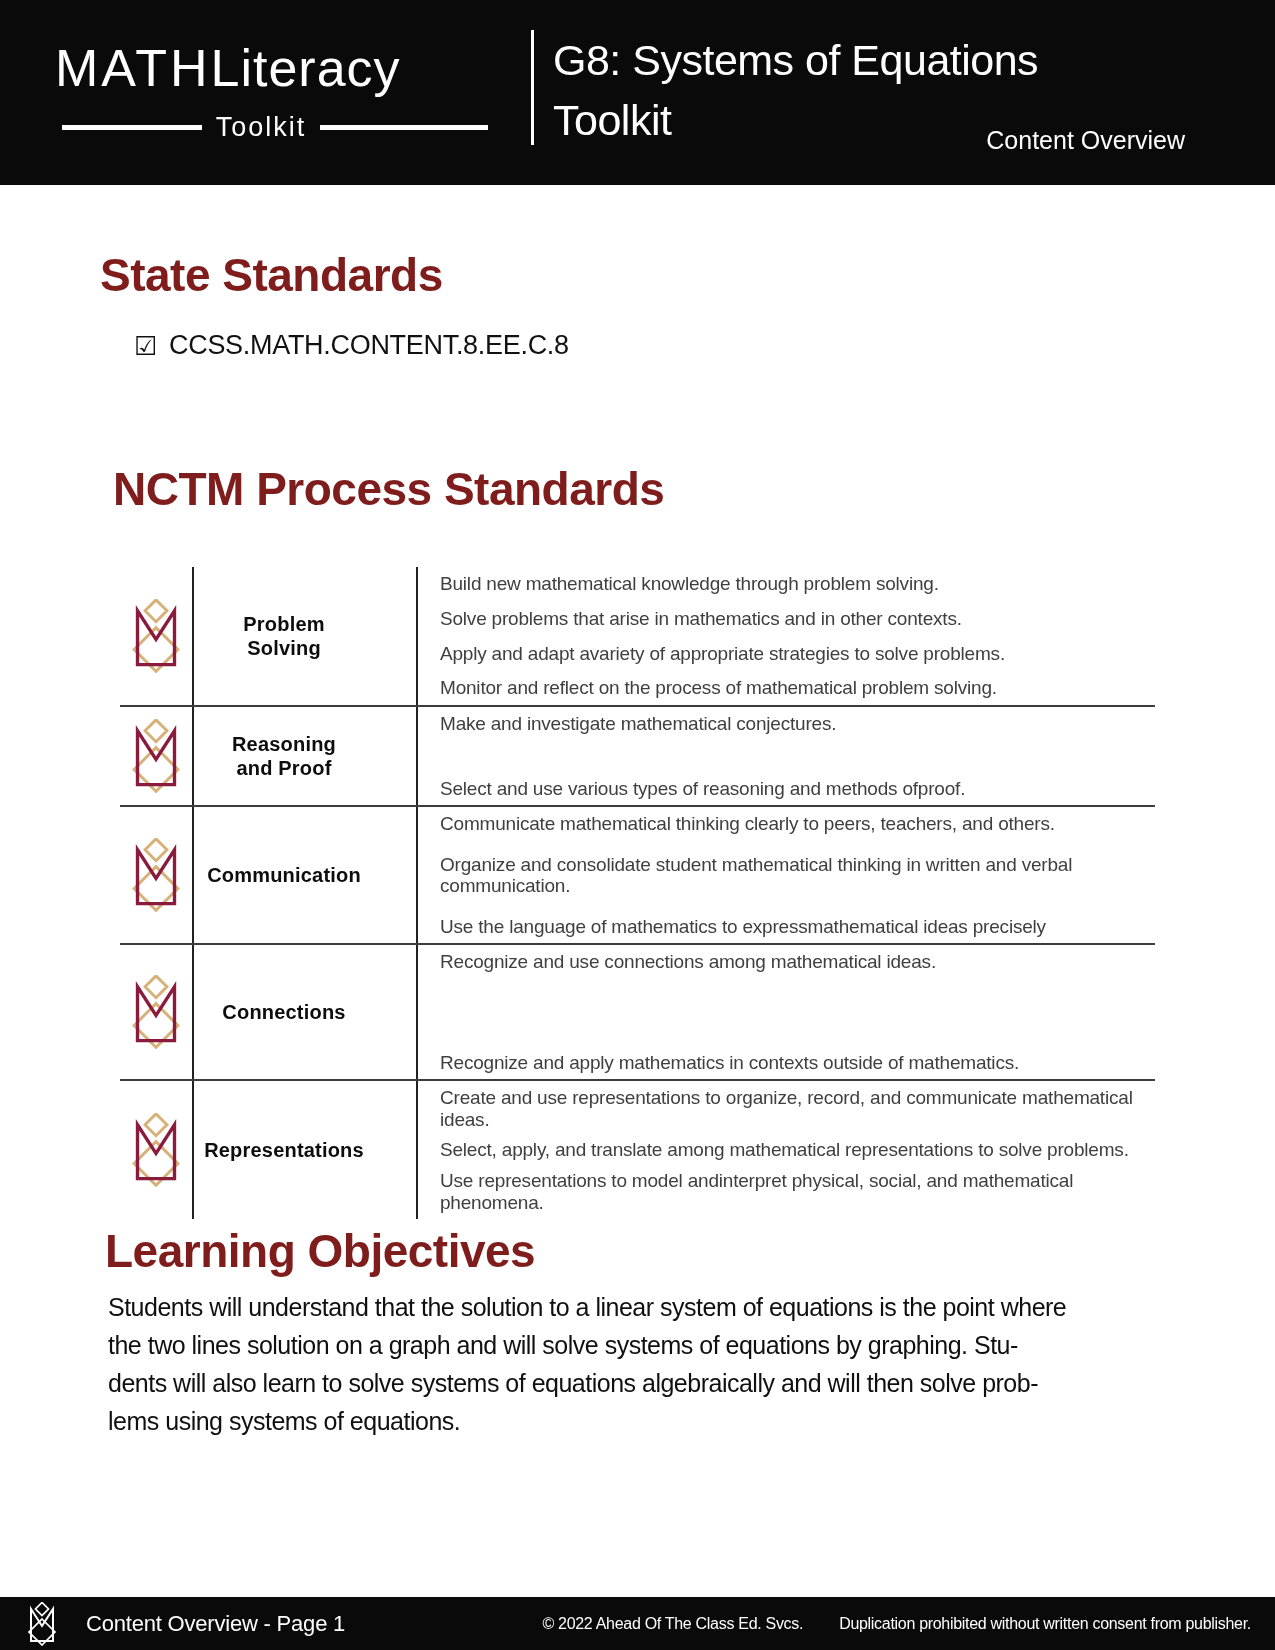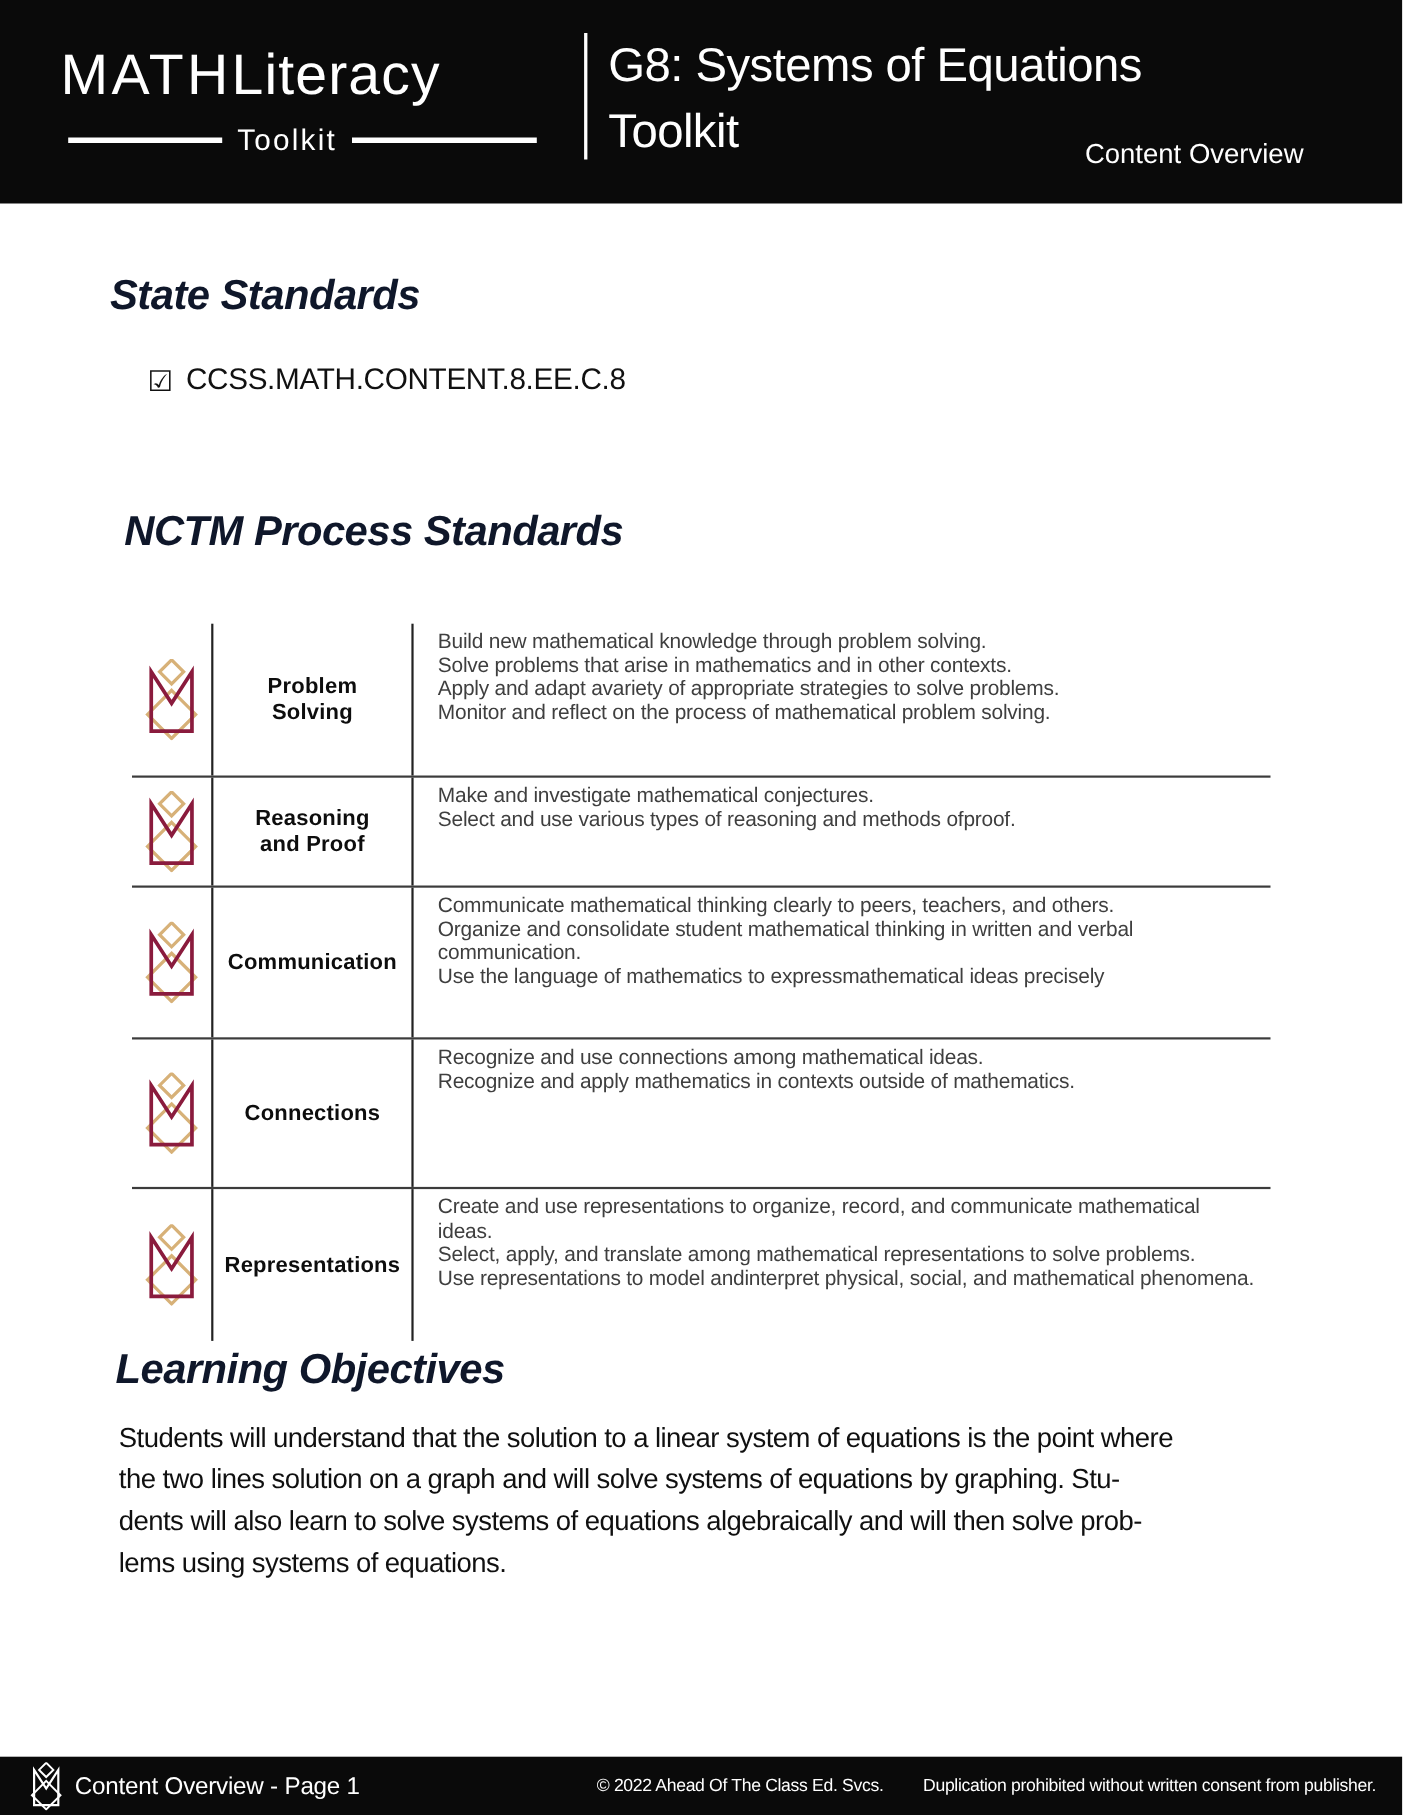--- a/index.html
+++ b/index.html
@@ -68,25 +68,24 @@
   }
   .hdr-sub {
     position: absolute;
     right: 90px; top: 126px;
     font-size: 25px;
     color: #ffffff;
   }
 
   
   .h-maroon {
-    color: #0f172a;
+    color: #7f1d1d;
     font-weight: 700;
-    font-size: 38px;
+    font-size: 46px;
     letter-spacing: -0.5px;
-    font-style: italic;
   }
   .state-heading { position: absolute; left: 100px; top: 248px; }
   .state-item {
     position: absolute; left: 134px; top: 330px;
     font-size: 27px; color: #111111;
     display: flex; align-items: center; gap: 12px;
     letter-spacing: -0.3px;
   }
   .checkbox-glyph { font-size: 26px; line-height: 26px; }
   .nctm-heading { position: absolute; left: 113px; top: 462px; }
@@ -116,26 +115,27 @@
     text-align: center;
     font-weight: 700;
     font-size: 20px;
     line-height: 24px;
     color: #0d0d0d;
     padding: 4px 22px;
     letter-spacing: 0.2px;
   }
   .cell-desc {
     border-left: 2px solid #222222;
-    display: flex; flex-direction: column; justify-content: flex-start;
+    display: flex; flex-direction: column; justify-content: space-between;
     padding: 6px 14px 6px 22px;
     font-size: 19px;
     line-height: 21.5px;
     color: #3f3f3f;
     letter-spacing: -0.2px;
+    margin-left: 42px;
   }
 
   
   .lo-heading { position: absolute; left: 105px; top: 1224px; }
   .lo-paragraph {
     position: absolute;
     left: 108px; top: 1288px;
     width: 1075px;
     font-size: 25px;
     line-height: 38px;
@@ -149,21 +149,21 @@
     left: 0; bottom: 0;
     width: 1275px;
     height: 53px;
     background: #0a0a0a;
     color: #ffffff;
     display: flex;
     align-items: center;
     justify-content: space-between;
     padding: 0 24px 0 26px;
   }
-  .ftr-left { display: flex; align-items: center; gap: 10px; }
+  .ftr-left { display: flex; align-items: center; gap: 28px; }
   .ftr-page { font-size: 22px; letter-spacing: -0.2px; }
   .ftr-right { display: flex; align-items: baseline; gap: 36px; }
   .ftr-copyright, .ftr-notice { font-size: 16px; letter-spacing: -0.3px; }
 
   .monogram { display: block; }
 </style>
 </head>
 <body>
 
 <div class="page">

